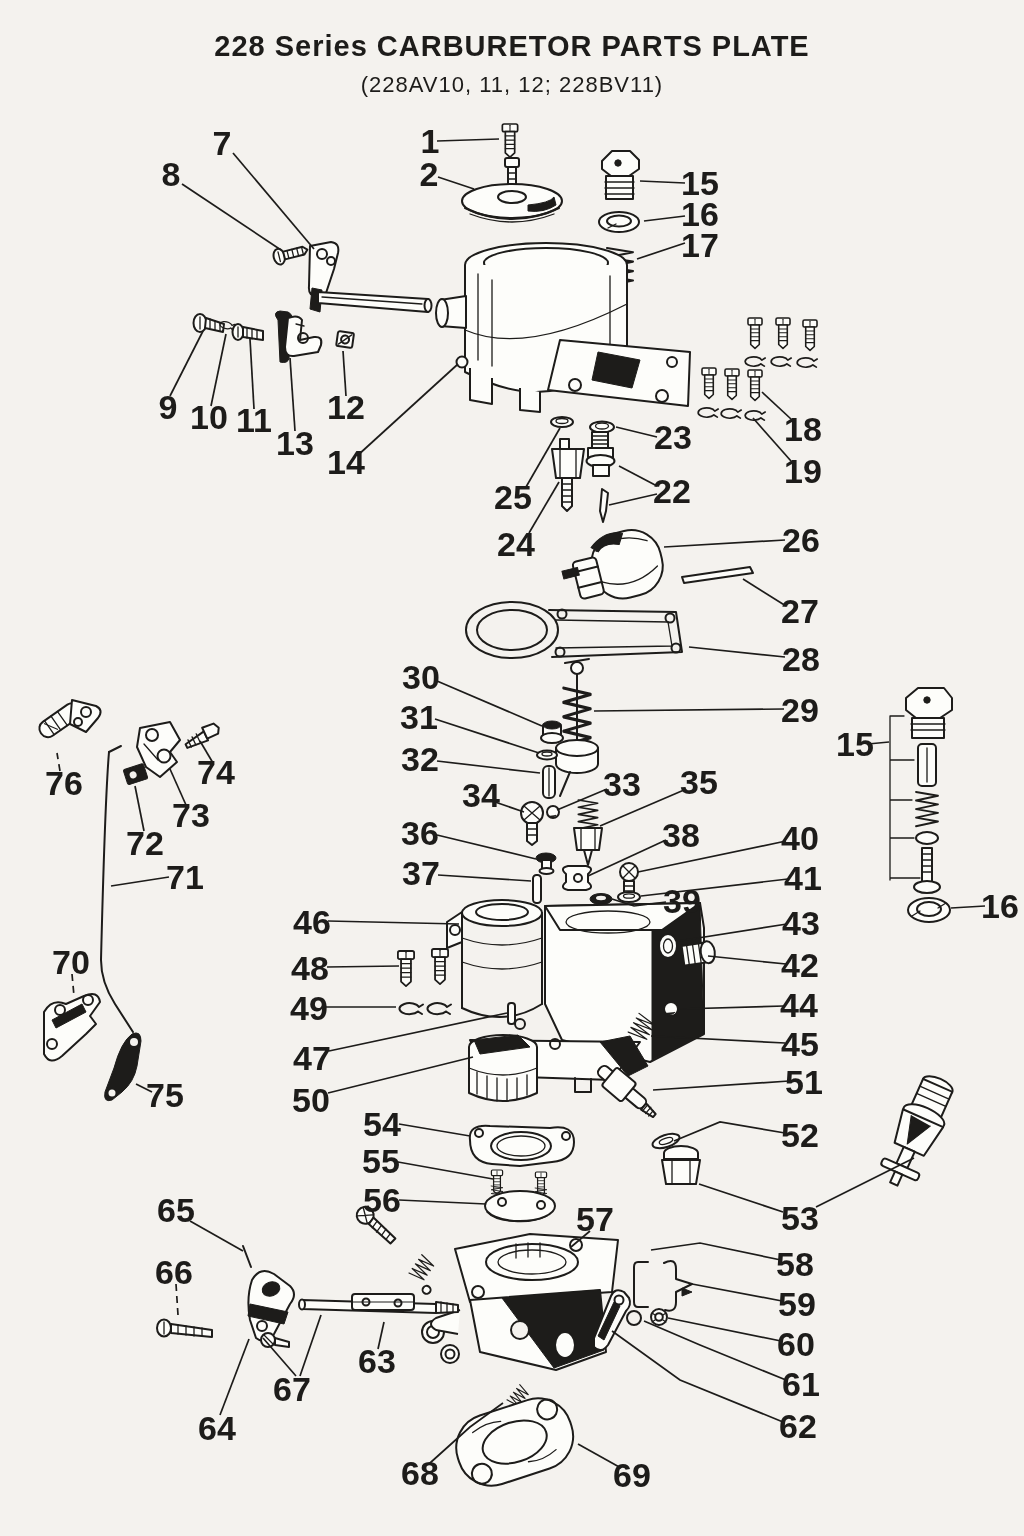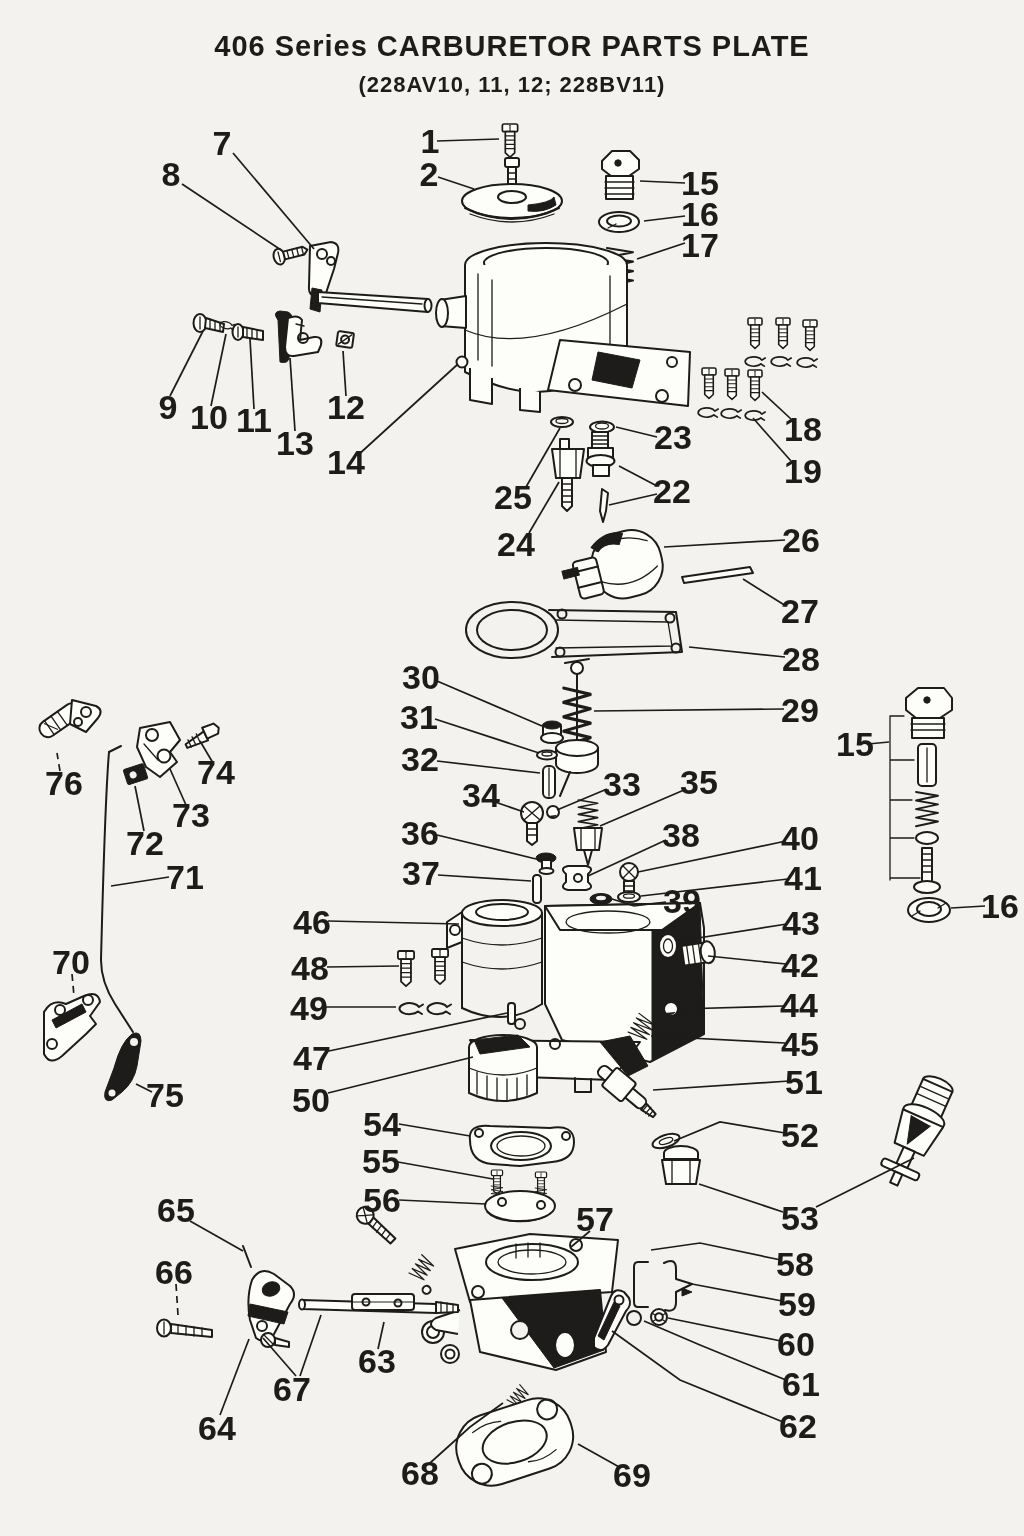--- a/index.html
+++ b/index.html
@@ -1,36 +1,36 @@
 <!DOCTYPE html>
 <html><head>
 <meta charset="utf-8">
 <style>
   :root{ --ink:#1d1c1a; --paper:#f4f2ee; }
   html,body{margin:0;padding:0;background:#888;}
   .page{position:relative;width:1024px;height:1536px;margin:0 auto;background:var(--paper);
         font-family:"Liberation Sans",sans-serif;overflow:hidden;}
   .hdr{position:absolute;top:30px;left:0;width:100%;text-align:center;color:var(--ink);}
   .hdr .t1{font-size:29px;font-weight:bold;letter-spacing:1px;}
-  .hdr .t2{font-size:22px;font-weight:bold;margin-top:9px;letter-spacing:1px;}
+  .hdr .t2{font-size:22px;font-weight:normal;margin-top:9px;letter-spacing:1px;}
   svg{position:absolute;left:0;top:0;}
   .p  {fill:none;stroke:var(--ink);stroke-width:2;stroke-linecap:round;stroke-linejoin:round;}
   .pt {fill:none;stroke:var(--ink);stroke-width:1.3;stroke-linecap:round;}
   .pw {fill:#fdfdfa;stroke:var(--ink);stroke-width:2;stroke-linejoin:round;}
   .pd {fill:var(--ink);stroke:var(--ink);stroke-width:1;stroke-linejoin:round;}
   .leader{fill:none;stroke:var(--ink);stroke-width:1.7;}
   .leader.dash{stroke-dasharray:7 5;}
   .callout{font-family:"Liberation Sans",sans-serif;font-weight:bold;font-size:34px;fill:var(--ink);}
 </style>
 </head>
 <body>
 
 <div class="page">
   <div class="hdr">
-    <div class="t1">406 Series CARBURETOR PARTS PLATE</div>
+    <div class="t1">228 Series CARBURETOR PARTS PLATE</div>
     <div class="t2">(228AV10, 11, 12; 228BV11)</div>
   </div>
 
   <svg width="1024" height="1536" viewBox="0 0 1024 1536">
     <defs>
       <g id="sv">
         <rect x="-9" y="0" width="18" height="9" rx="2" class="pw"></rect>
         <line x1="0" y1="1.5" x2="0" y2="7.5" class="pt"></line>
         <path d="M-5.5,9 h11 v25 l-5.5,5 l-5.5,-5 z" class="pw"></path>
         <path d="M-5.5,14 h11 M-5.5,19 h11 M-5.5,24 h11 M-5.5,29 h11" class="pt"></path>

